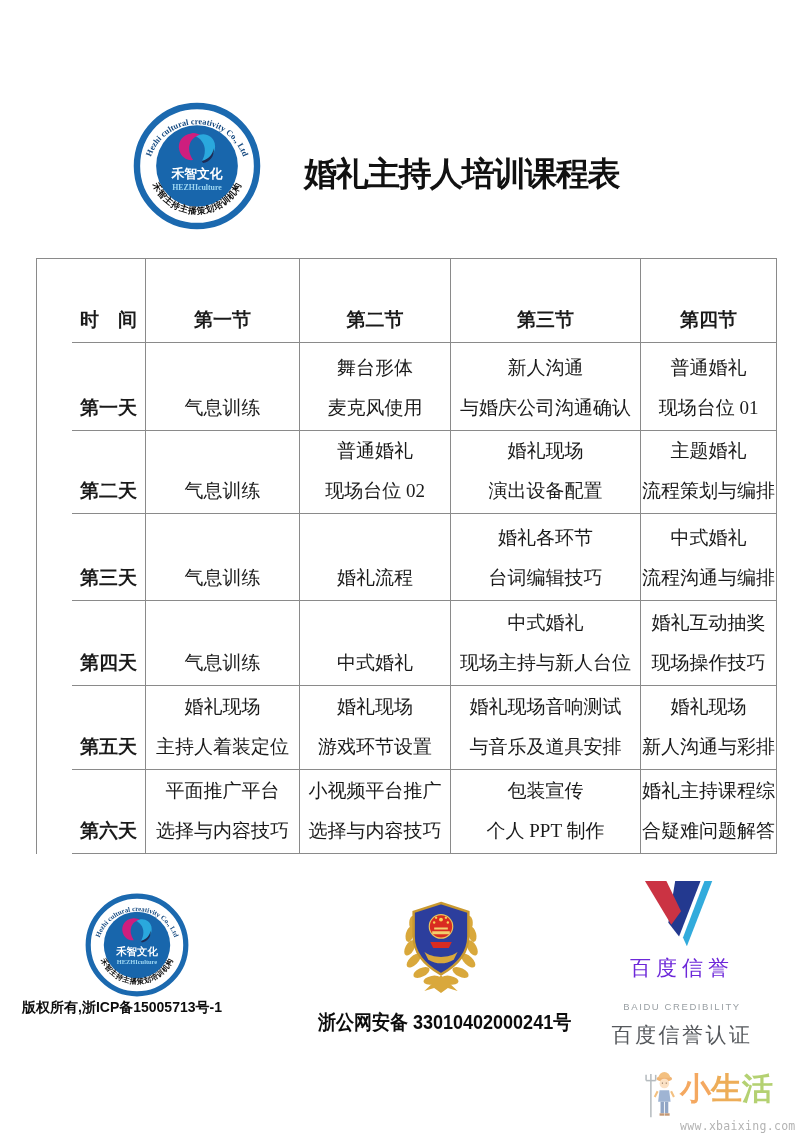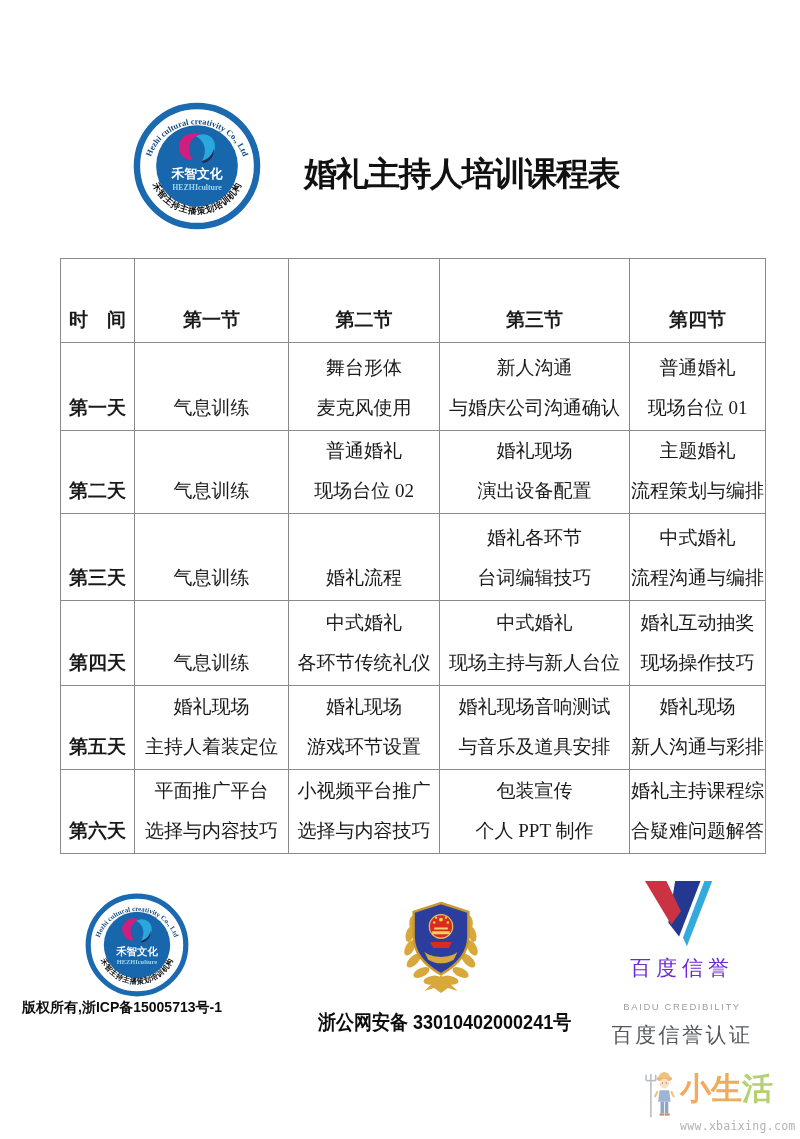--- a/index.html
+++ b/index.html
@@ -7,24 +7,24 @@
         font-family:"Liberation Serif","DejaVu Serif",serif;color:#1a1a1a;}
 
   
   .logo-big{position:absolute;left:133px;top:102px;width:128px;height:128px;}
   .logo-small{position:absolute;left:85px;top:893px;width:104px;height:104px;}
   .logo-big svg,.logo-small svg{width:100%;height:100%;display:block;}
   .title{position:absolute;left:304px;top:152px;font-size:33px;font-weight:bold;
          letter-spacing:-1.5px;color:#111;white-space:nowrap;}
 
   
-  .ctable{position:absolute;left:60px;top:258px;display:grid;
+  .ctable{position:absolute;left:36px;top:258px;display:grid;
           grid-template-columns:74px 154px 151px 190px 136px;
           grid-template-rows:84px 88px 83px 87px 85px 84px 84px;
-          border-top:1px solid var(--grid,#8a8a8a);border-left:1px solid var(--grid,#8a8a8a);}
+          border-top:1px solid var(--grid,#8a8a8a);border-left:1px solid var(--grid,#8a8a8a);padding-left:35px;}
   .cell{border-right:1px solid var(--grid,#8a8a8a);border-bottom:1px solid var(--grid,#8a8a8a);
         box-sizing:border-box;display:flex;flex-direction:column;justify-content:flex-end;
         align-items:center;padding-bottom:2px;font-size:19px;overflow:hidden;}
   .cell .ln{line-height:40px;height:40px;white-space:nowrap;}
   .cell.head,.cell.day{font-weight:bold;}
 
   
   .sans{font-family:"Liberation Sans","DejaVu Sans",sans-serif;}
   .copyright{position:absolute;left:22px;top:999px;font-size:14px;font-weight:bold;color:#0c0c0c;
              white-space:nowrap;}
@@ -148,21 +148,20 @@
         <div class="ln">流程沟通与编排</div>
       </div>
       <div class="cell day">
         <div class="ln">第四天</div>
       </div>
       <div class="cell body">
         <div class="ln">气息训练</div>
       </div>
       <div class="cell body">
         <div class="ln">中式婚礼</div>
-        <div class="ln">各环节传统礼仪</div>
       </div>
       <div class="cell body">
         <div class="ln">中式婚礼</div>
         <div class="ln">现场主持与新人台位</div>
       </div>
       <div class="cell body">
         <div class="ln">婚礼互动抽奖</div>
         <div class="ln">现场操作技巧</div>
       </div>
       <div class="cell day">

